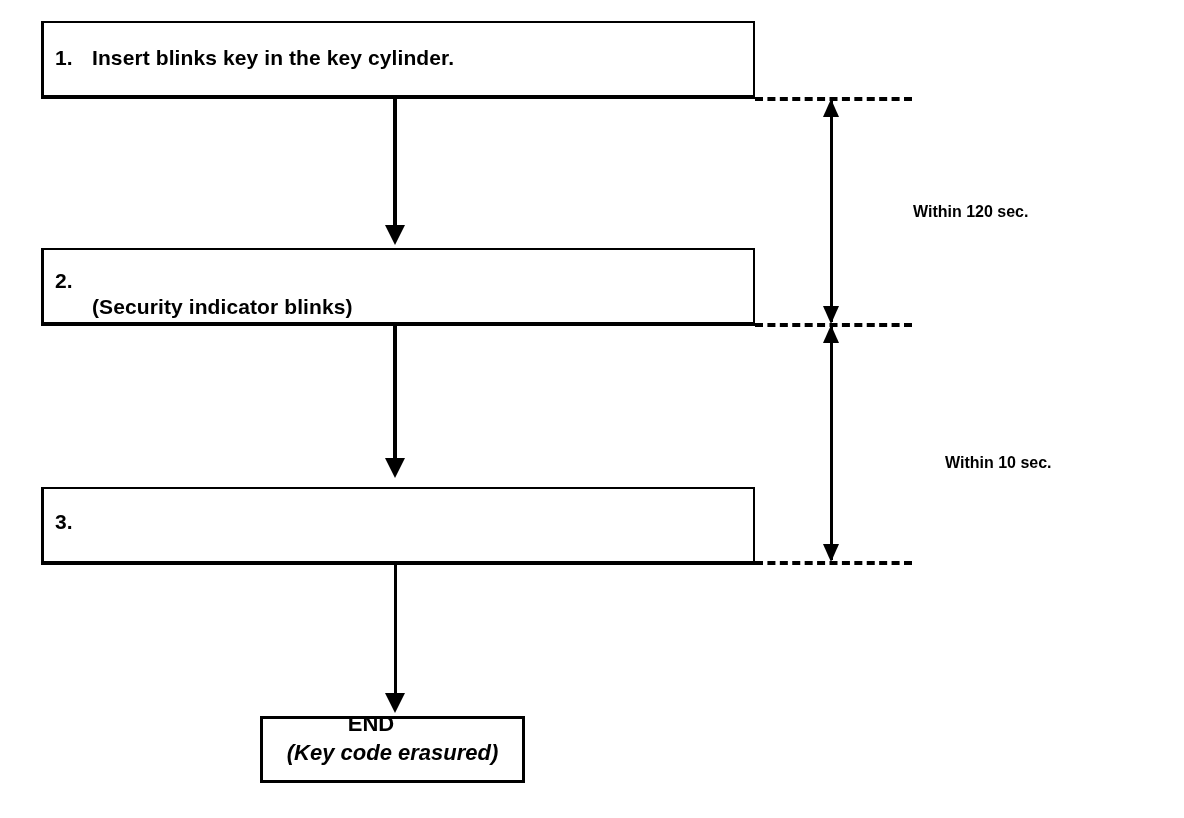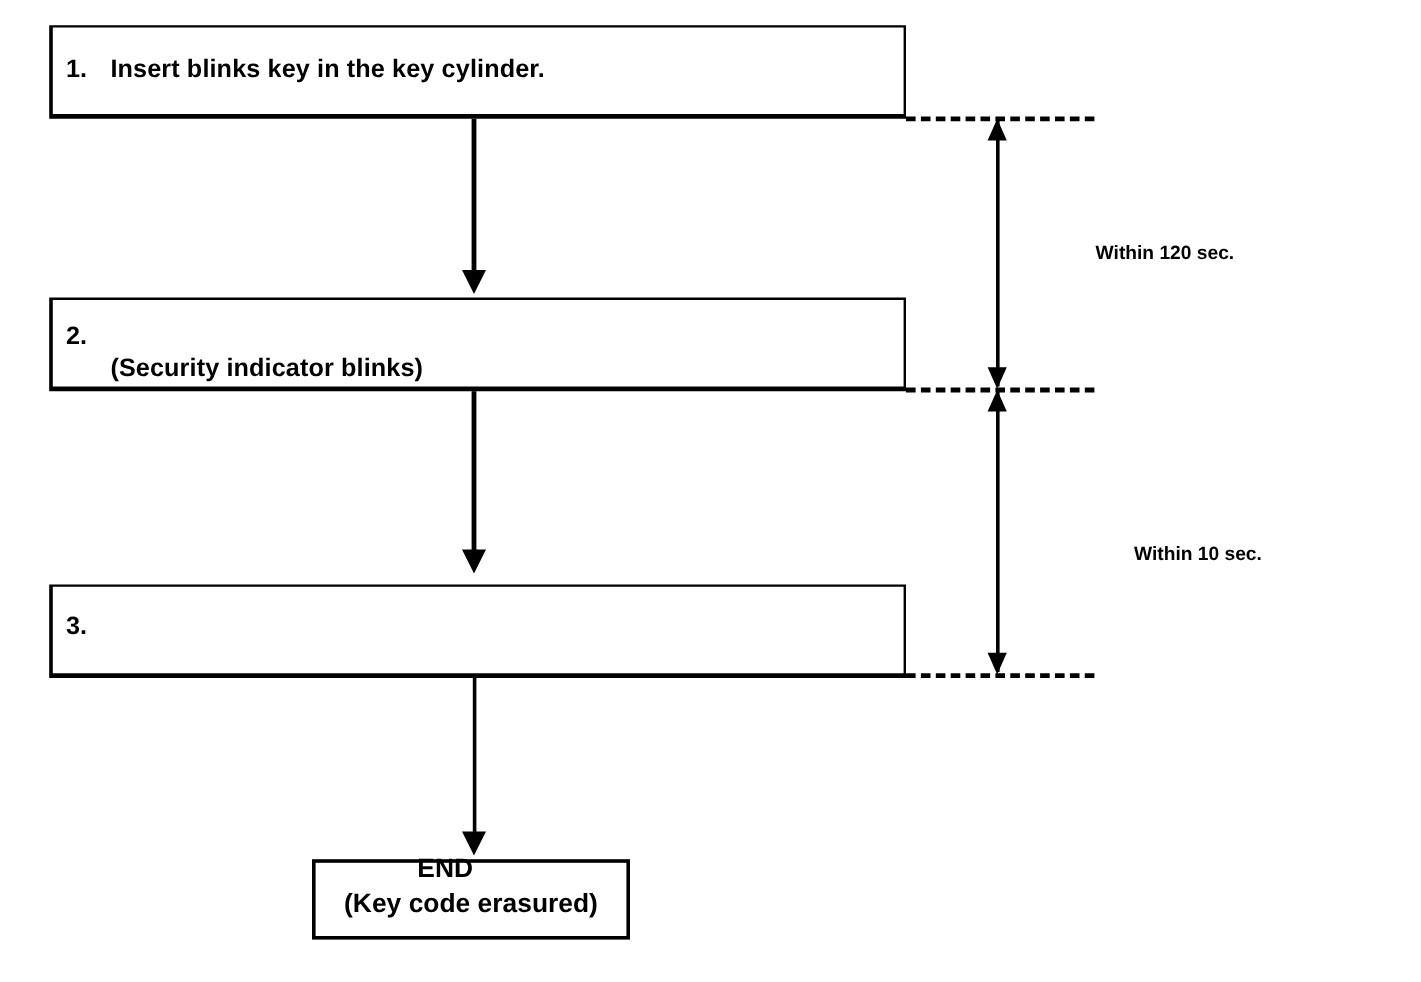--- a/index.html
+++ b/index.html
@@ -131,21 +131,21 @@
   <div class="arrow-head" style="left:385px; top:458px;"></div>
 
   <div class="step-box" style="left:41px; top:487px; width:714px; height:78px;"></div>
   <div class="step-num" style="left:55px; top:508px;">3.</div>
 
   <div class="connector-line" style="left:394px; top:565px; width:3px; height:132px;"></div>
   <div class="arrow-head" style="left:385px; top:693px;"></div>
 
   <div class="end-box" style="left:260px; top:716px; width:265px; height:67px;"></div>
   <div class="end-line" style="left:260px; top:711px; width:222px;">END</div>
-  <div class="end-line" style="left:260px; top:740px; width:265px;">(Key code erasured)</div>
+  <div class="end-line" style="left:260px; top:740px; width:265px;font-style:italic;">(Key code erasured)</div>
 
   <div class="dashed-leader" style="left:755px; top:97px; width:157px;"></div>
   <div class="dashed-leader" style="left:755px; top:323px; width:157px;"></div>
   <div class="dashed-leader" style="left:755px; top:561px; width:157px;"></div>
 
   <div class="dim-line" style="left:830px; top:100px; height:222px;"></div>
   <div class="dim-arrow up" style="left:823px; top:99px;"></div>
   <div class="dim-arrow down" style="left:823px; top:306px;"></div>
   <div class="timing-label" style="left:913px; top:199px;">Within 120 sec.</div>
 

